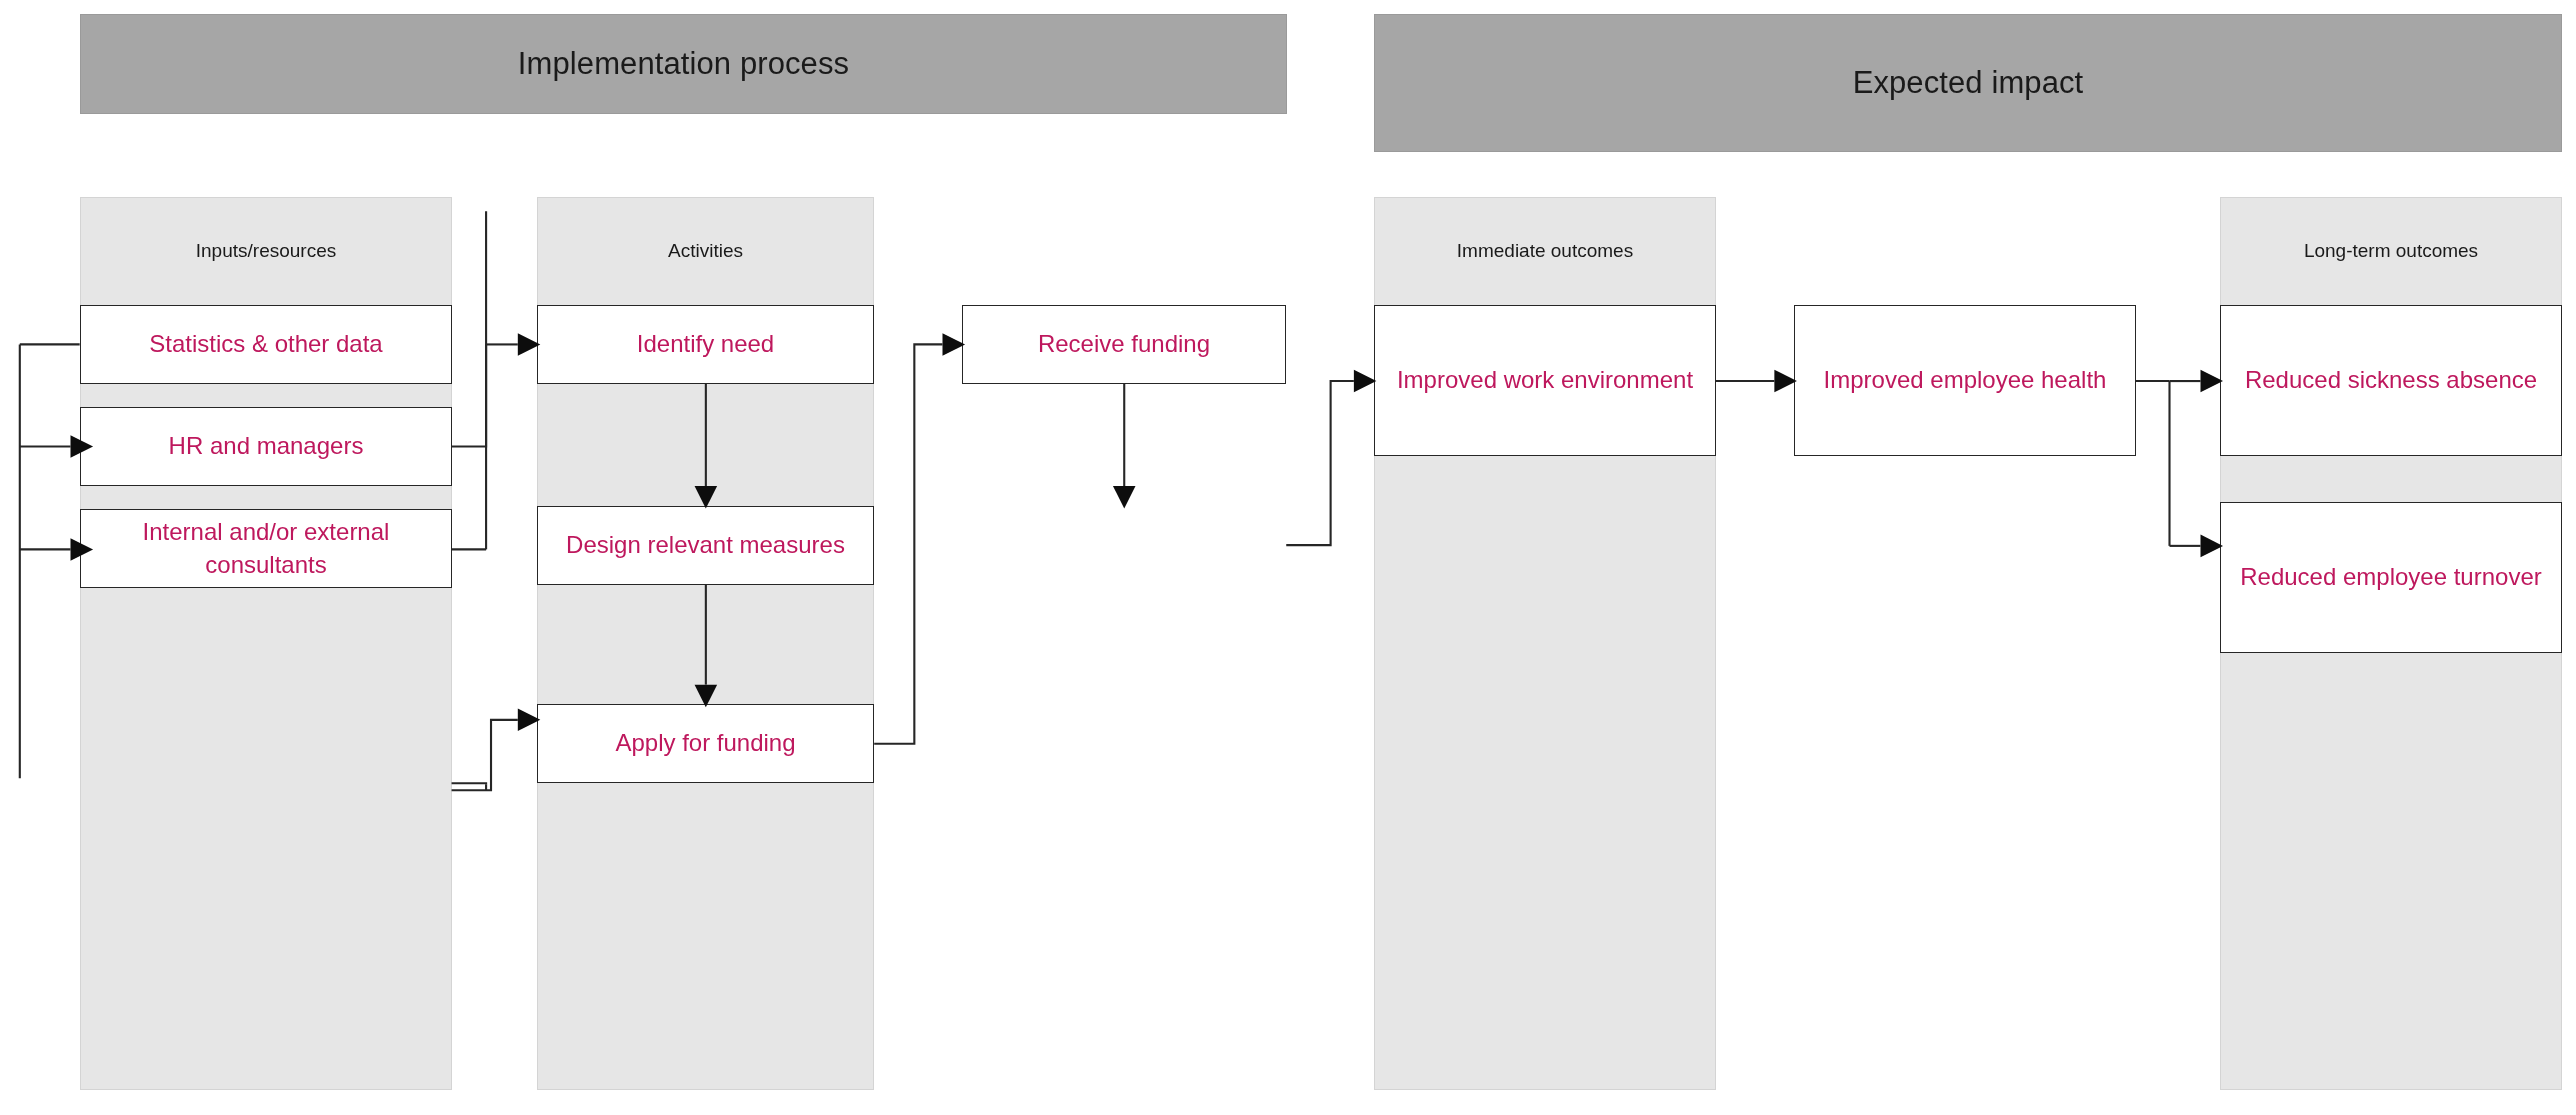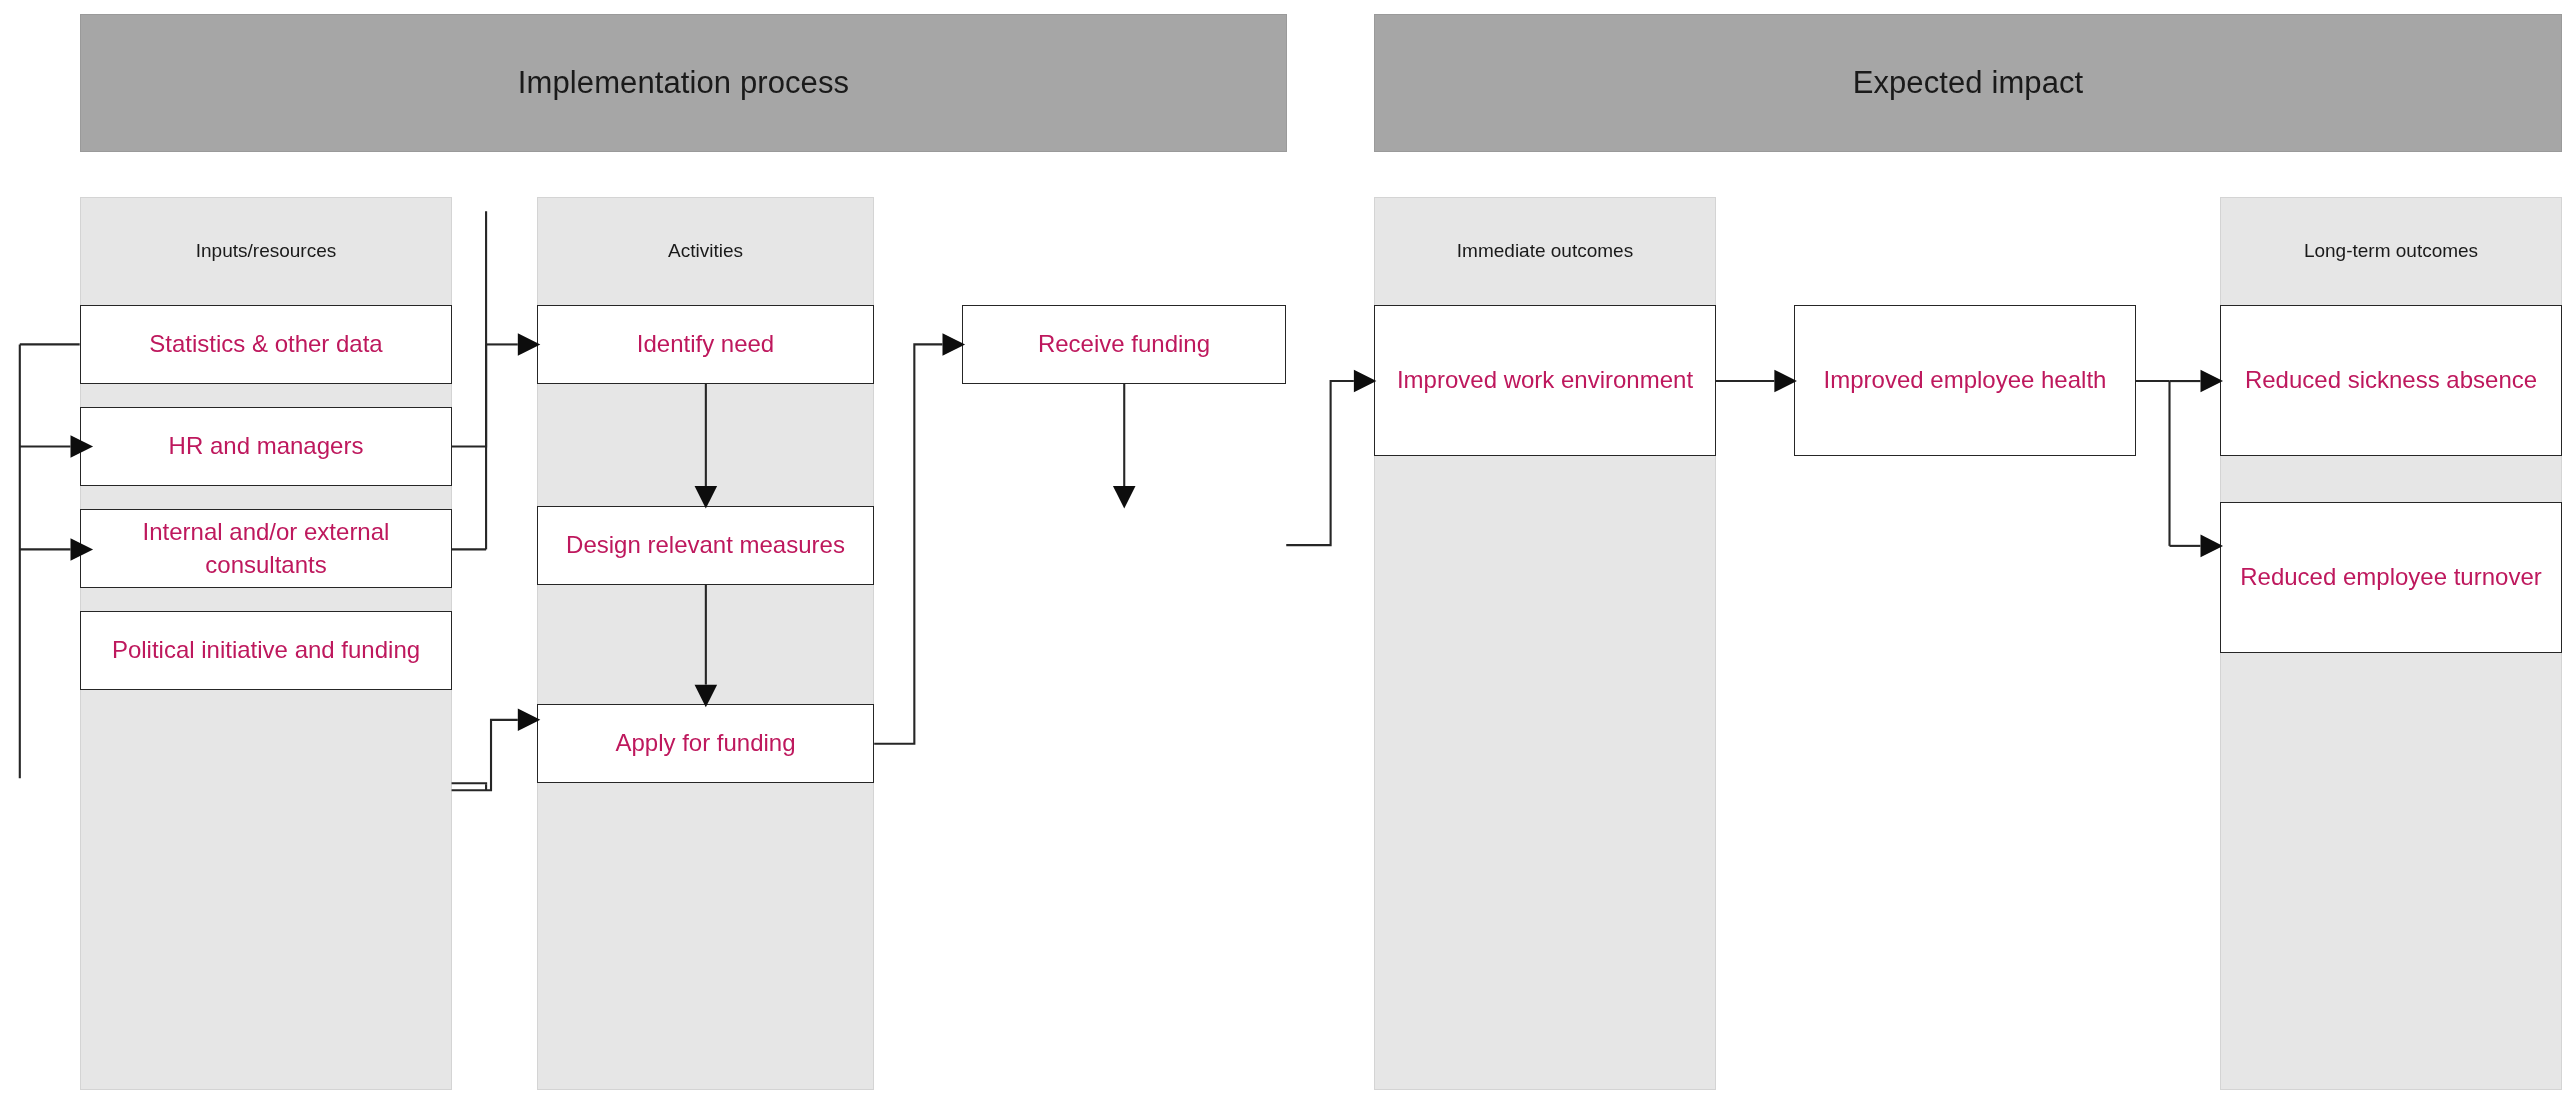--- a/index.html
+++ b/index.html
@@ -95,21 +95,21 @@
   .conn-head {
     fill: #0d0d0d;
     stroke: none;
   }
 </style>
 </head>
 <body>
 
 <div id="canvas">
 
-  <div class="phase-banner" style="left:80px; top:14px; width:1207px; height:138px;">
+  <div class="phase-banner" style="left:80px; top:14px; width:1207px; height:100px;">
     <span class="phase-label">Implementation process</span>
   </div>
 
   <div class="phase-banner" style="left:1374px; top:14px; width:1188px; height:138px;">
     <span class="phase-label">Expected impact</span>
   </div>
 
   <div class="stage-col" style="left:80px; top:197px; width:372px; height:893px;">
     <div class="stage-header" style="height:107px;">Inputs/resources</div>
   </div>
@@ -133,23 +133,20 @@
   </div>
 
   <div class="node-box" style="left:80px; top:407px; width:372px; height:79px;">
     <span class="node-label">HR and managers</span>
   </div>
 
   <div class="node-box" style="left:80px; top:509px; width:372px; height:79px;">
     <span class="node-label">Internal and/or external consultants</span>
   </div>
 
-  <div class="node-box" style="left:80px; top:611px; width:372px; height:79px;">
-    <span class="node-label">Political initiative and funding</span>
-  </div>
 
   <div class="node-box" style="left:537px; top:305px; width:337px; height:79px;">
     <span class="node-label">Identify need</span>
   </div>
 
   <div class="node-box" style="left:537px; top:506px; width:337px; height:79px;">
     <span class="node-label">Design relevant measures</span>
   </div>
 
   <div class="node-box" style="left:537px; top:704px; width:337px; height:79px;">

